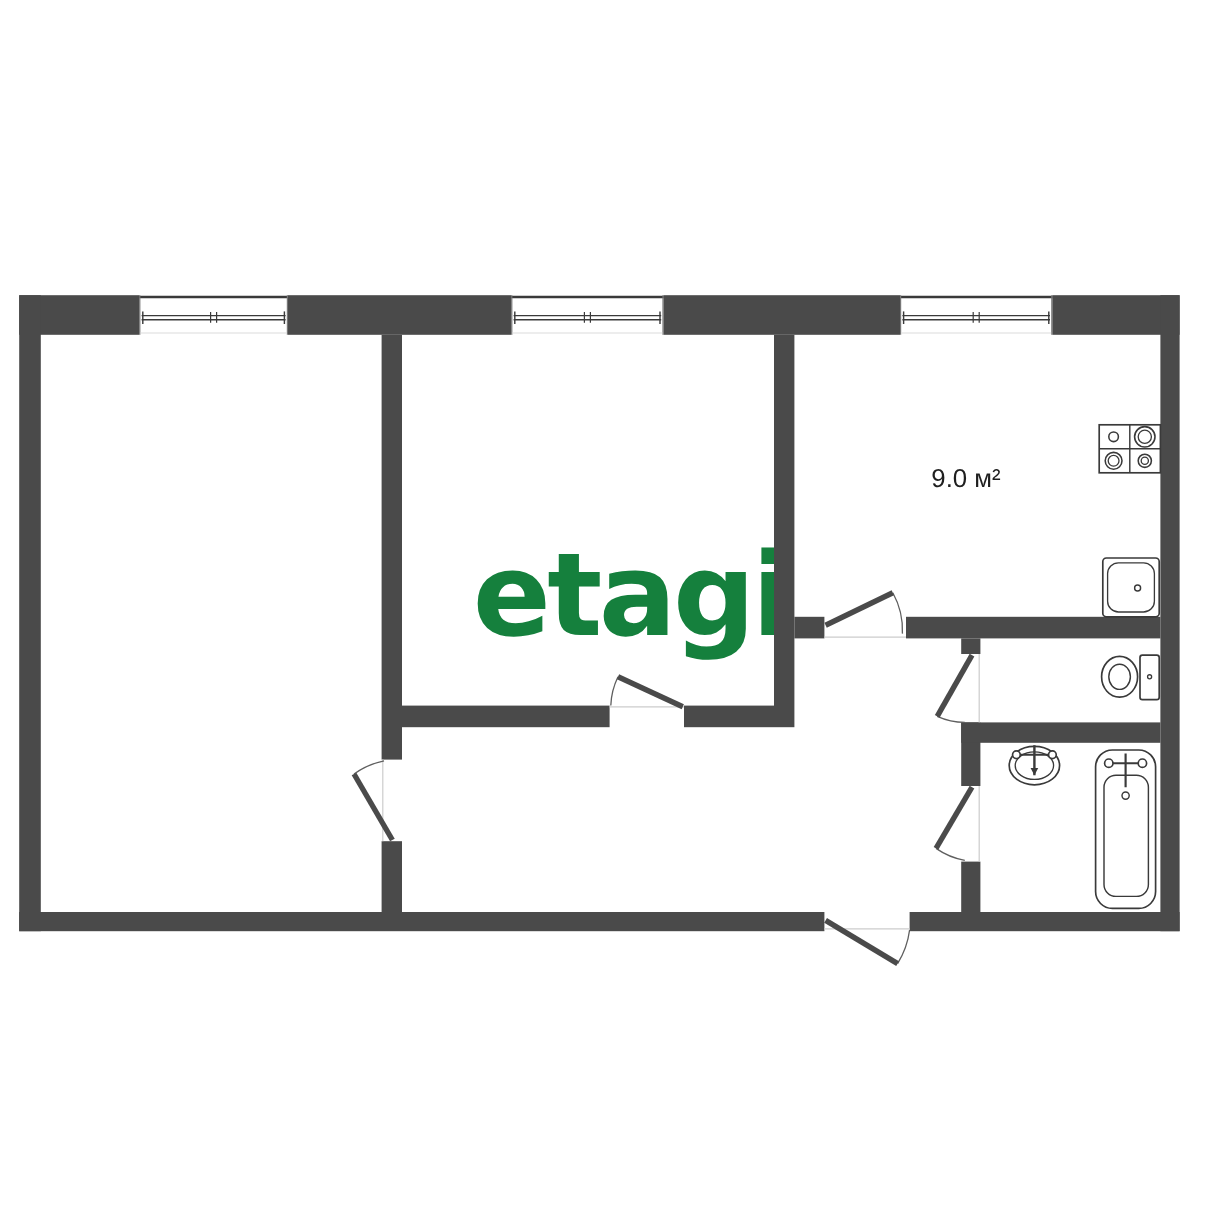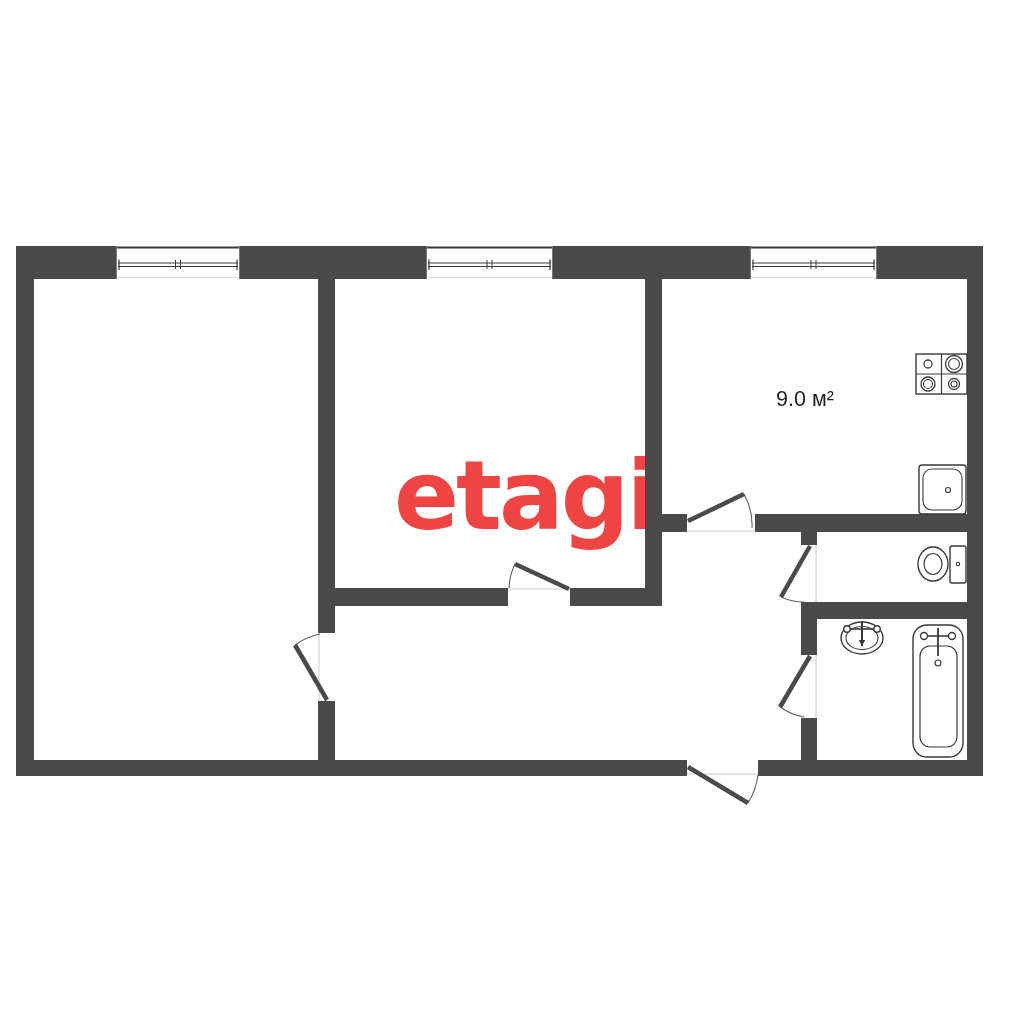--- a/index.html
+++ b/index.html
@@ -7,21 +7,21 @@
          font-family:"Liberation Sans",sans-serif;}
   .watermark{position:absolute;left:394px;top:448px;font-size:96px;font-weight:bold;
              letter-spacing:-3px;line-height:1;color:#ebebeb;
              font-family:"DejaVu Sans",sans-serif;user-select:none;}
   svg{position:absolute;left:0;top:0;}
 </style>
 </head>
 <body>
 
 <div class="stage">
-  <div class="watermark" style="color: #ef4444;">etagi</div>
+  <div class="watermark" style="color: #15803d;">etagi</div>
   <svg id="plan" width="1024" height="1024" viewBox="0 0 1024 1024">
     <g id="g-windows">
         <g>
           <rect x="116" y="246" width="124" height="33" fill="#ffffff"></rect>
           <line x1="116" y1="247.5" x2="240" y2="247.5" stroke="#3a3a3a" stroke-width="2"></line>
           <line x1="116.5" y1="246" x2="116.5" y2="279" stroke="#777777" stroke-width="1"></line>
           <line x1="239.5" y1="246" x2="239.5" y2="279" stroke="#777777" stroke-width="1"></line>
           <line x1="118" y1="263" x2="238" y2="263" stroke="#3a3a3a" stroke-width="1.2"></line>
           <line x1="118" y1="266.5" x2="238" y2="266.5" stroke="#3a3a3a" stroke-width="1.2"></line>
           <line x1="119" y1="259.5" x2="119" y2="270" stroke="#3a3a3a" stroke-width="1.2"></line>

